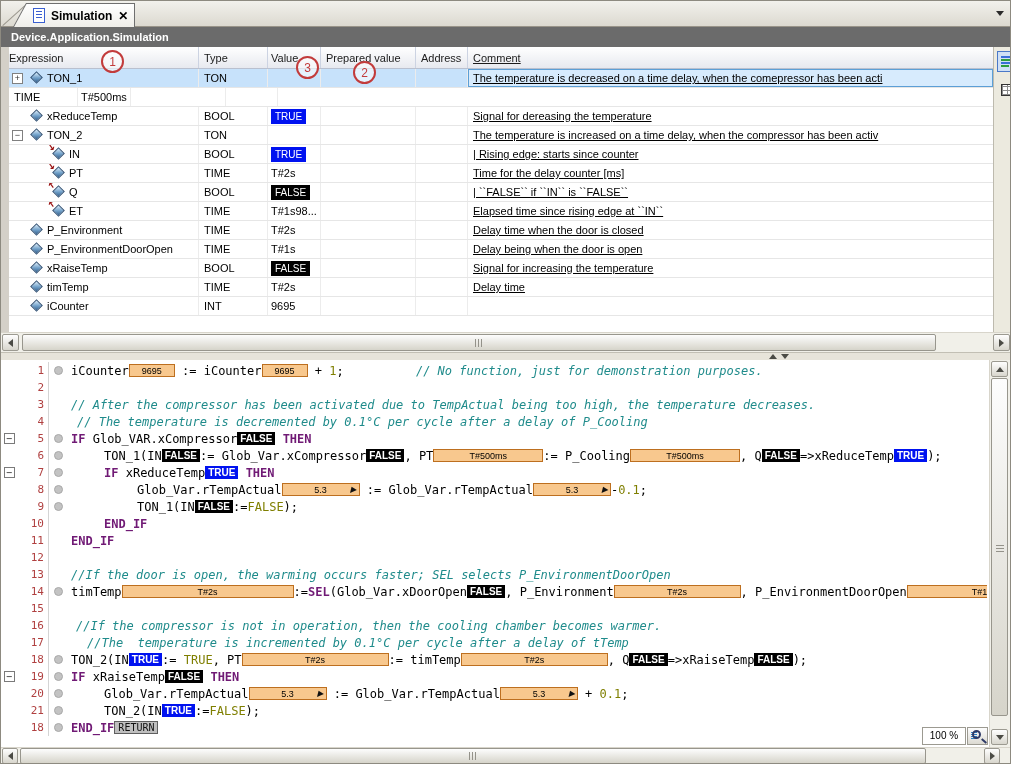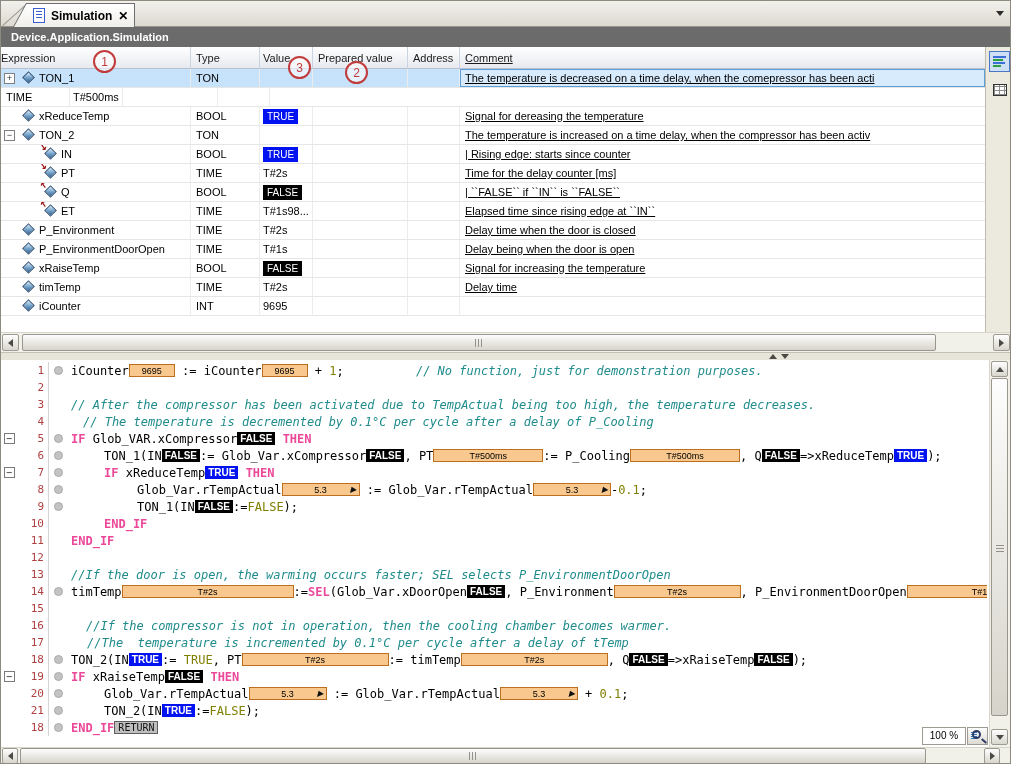--- a/index.html
+++ b/index.html
@@ -22,21 +22,21 @@
   .tab-label { font-weight:bold; font-size:12px; }
   .tab-close { font-weight:bold; font-size:12px; line-height:10px; cursor:default; }
   .tab-overflow { position:absolute; right:8px; top:10px; width:0; height:0;
     border-left:4px solid transparent; border-right:4px solid transparent; border-top:5px solid #2b2b2b; }
 
   
   .crumbbar { position:absolute; left:0; top:26px; width:1011px; height:20px; background:#6b6b6b;
     color:#fff; font-weight:bold; display:flex; align-items:center; padding-left:10px; }
 
   
-  .toppane { position:absolute; left:0; top:46px; width:851px; height:285px; background:#fde047; }
+  .toppane { position:absolute; left:8px; top:46px; width:851px; height:285px; background:#fde047; }
   .tbl { position:absolute; left:0; top:0; width:984px; height:285px; overflow:hidden; background:#fff; }
   .thead { display:flex; height:22px; background:linear-gradient(#ffffff,#e7e9ef); border-bottom:1px solid #b9c0cf; }
   .th { display:flex; align-items:center; padding-left:5px; border-right:1px solid #ccd3e2; color:#1b1b1b; }
   .row { display:flex; height:19px; border-bottom:1px solid #e6e6e6; background:#fff; }
   .row.sel { background:#c7e2fb; }
   .cell { display:flex; align-items:center; padding-left:5px; border-right:1px solid #ececec; overflow:hidden; white-space:nowrap; }
   .c-expr { width:190px; padding-left:0; }
   .c-type { width:69px; }
   .c-val  { width:53px; padding-left:3px; }
   .c-prep { width:95px; }
@@ -94,21 +94,21 @@
   .cl { display:flex; height:17px; align-items:center; }
   .m-fold { width:16px; flex:0 0 16px; display:flex; align-items:center; justify-content:center; }
   .foldbox { width:11px; height:11px; border:1px solid #7a7a7a; background:#fff; font-size:10px; line-height:9px;
     display:flex; align-items:center; justify-content:center; color:#333; }
   .m-num { width:32px; flex:0 0 32px; text-align:right; padding-right:4px; color:#b04040; font-size:11px;
     border-right:1px solid #d4d4d4; height:17px; line-height:17px; }
   .m-dot { width:18px; flex:0 0 18px; display:flex; align-items:center; justify-content:center; }
   .dot { width:9px; height:9px; border-radius:50%; background:#c3c3c3; border:1px solid #a9a9a9; }
   .lcode { display:flex; align-items:center; white-space:pre; padding-left:4px; }
   .sg-t { color:#000; white-space:pre; }
-  .sg-kw { color:#ec4899; font-weight:bold; white-space:pre; }
+  .sg-kw { color:#701a75; font-weight:bold; white-space:pre; }
   .sg-cm { color:#1f8b8b; font-style:italic; white-space:pre; }
   .sg-lit { color:#7f7f00; white-space:pre; }
   .vb { position:relative; display:inline-block; height:13px; line-height:12px; background:#f8c88e; border:1px solid #bd6f1f;
     font-family:"Liberation Sans",sans-serif; font-size:9px; text-align:center; color:#000; flex:0 0 auto; }
   .vb .arr { position:absolute; right:2px; top:0; font-size:8px; line-height:12px; color:#111; }
   .bb { display:inline-block; height:13px; line-height:13px; padding:0 3px; color:#fff; font-size:10px; font-weight:bold;
     font-family:"Liberation Sans",sans-serif; flex:0 0 auto; }
   .bb.t { background:#0012f0; }
   .bb.f { background:#000; }
   .retbox { display:inline-block; height:13px; line-height:12px; padding:0 3px; background:#bfbfbf; border:1px solid #5f5f5f;
@@ -409,21 +409,21 @@
         <div class="cl">
           <span class="m-fold"></span>
           <span class="m-num">3</span>
           <span class="m-dot"></span>
           <span class="lcode" style="margin-left: 0px;"><span class="sg-cm">// After the compressor has been activated due to TempActual being too high, the temperature decreases.</span></span>
         </div>
         <div class="cl">
           <span class="m-fold"></span>
           <span class="m-num">4</span>
           <span class="m-dot"></span>
-          <span class="lcode" style="margin-left: 12px;"><span class="sg-cm">// The temperature is decremented by 0.1°C per cycle after a delay of P_Cooling</span></span>
+          <span class="lcode" style="margin-left: 6px;"><span class="sg-cm">// The temperature is decremented by 0.1°C per cycle after a delay of P_Cooling</span></span>
         </div>
         <div class="cl">
           <span class="m-fold">
             <span class="foldbox">−</span>
           </span>
           <span class="m-num">5</span>
           <span class="m-dot">
             <span class="dot"></span>
           </span>
           <span class="lcode" style="margin-left: 0px;"><span class="sg-kw">IF</span><span class="sg-t"> Glob_VAR.xCompressor</span><span class="bb f">FALSE</span><span class="sg-t"> </span><span class="sg-kw">THEN</span></span>
@@ -497,21 +497,21 @@
         <div class="cl">
           <span class="m-fold"></span>
           <span class="m-num">15</span>
           <span class="m-dot"></span>
           <span class="lcode" style="margin-left: 0px;"></span>
         </div>
         <div class="cl">
           <span class="m-fold"></span>
           <span class="m-num">16</span>
           <span class="m-dot"></span>
-          <span class="lcode" style="margin-left: 15px; text-align: right;"><span class="sg-cm">//If the compressor is not in operation, then the cooling chamber becomes warmer.</span></span>
+          <span class="lcode" style="margin-left: 5px; text-align: right;"><span class="sg-cm">//If the compressor is not in operation, then the cooling chamber becomes warmer.</span></span>
         </div>
         <div class="cl">
           <span class="m-fold"></span>
           <span class="m-num">17</span>
           <span class="m-dot"></span>
           <span class="lcode" style="margin-left: 16px;"><span class="sg-cm">//The  temperature is incremented by 0.1°C per cycle after a delay of tTemp</span></span>
         </div>
         <div class="cl">
           <span class="m-fold"></span>
           <span class="m-num">18</span>

